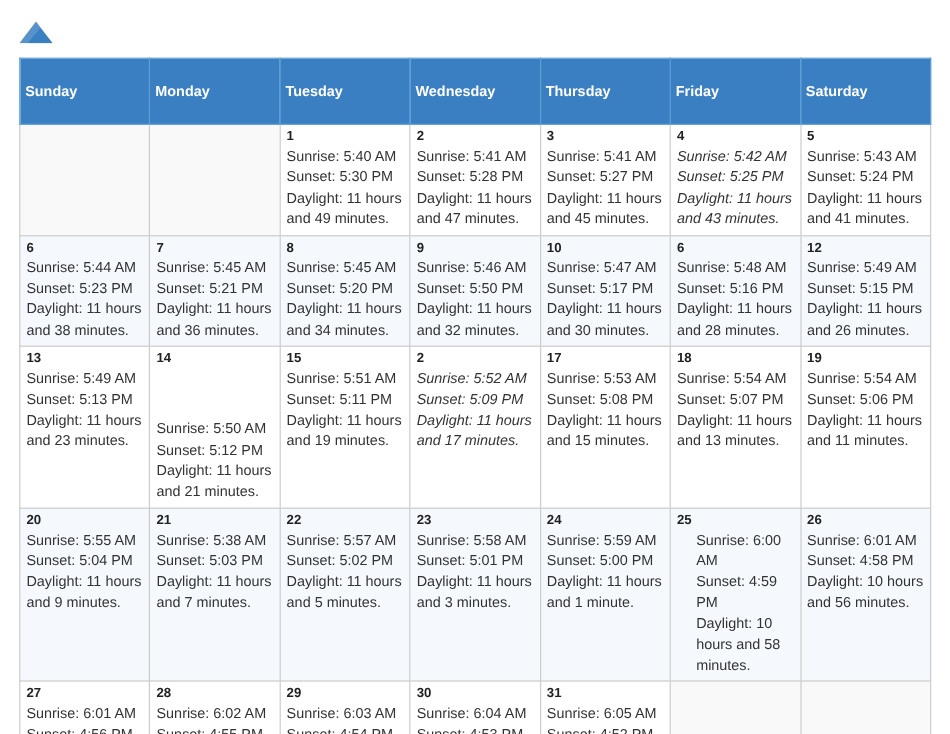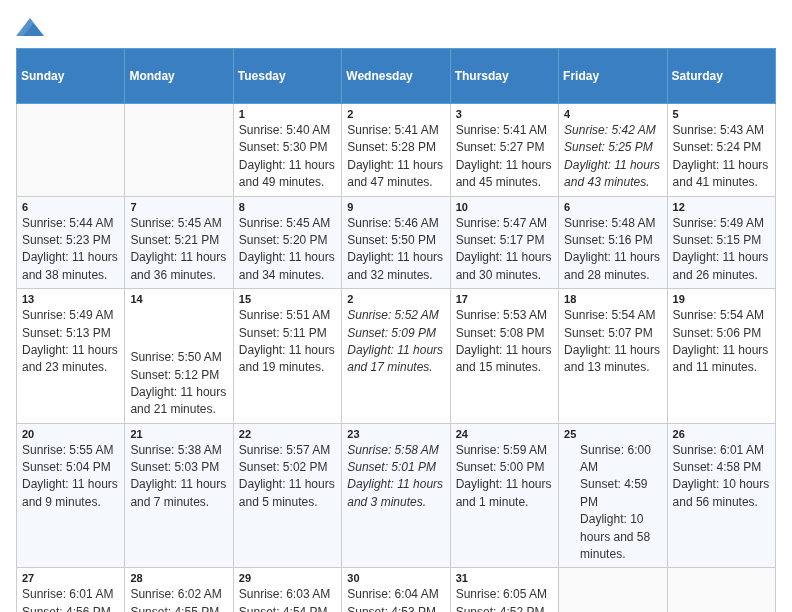--- a/index.html
+++ b/index.html
@@ -254,21 +254,21 @@
 Daylight: 11 hours and 7 minutes.</div>
         </td>
         <td>
           <div class="day-num">22</div>
           <div class="cell-info" style="white-space: pre-line;">Sunrise: 5:57 AM
 Sunset: 5:02 PM
 Daylight: 11 hours and 5 minutes.</div>
         </td>
         <td>
           <div class="day-num">23</div>
-          <div class="cell-info" style="white-space: pre-line; font-style: italic;">Sunrise: 5:58 AM
+          <div class="cell-info" style="white-space: pre-line;">Sunrise: 5:58 AM
 Sunset: 5:01 PM
 Daylight: 11 hours and 3 minutes.</div>
         </td>
         <td>
           <div class="day-num">24</div>
           <div class="cell-info" style="white-space: pre-line;">Sunrise: 5:59 AM
 Sunset: 5:00 PM
 Daylight: 11 hours and 1 minute.</div>
         </td>
         <td>

